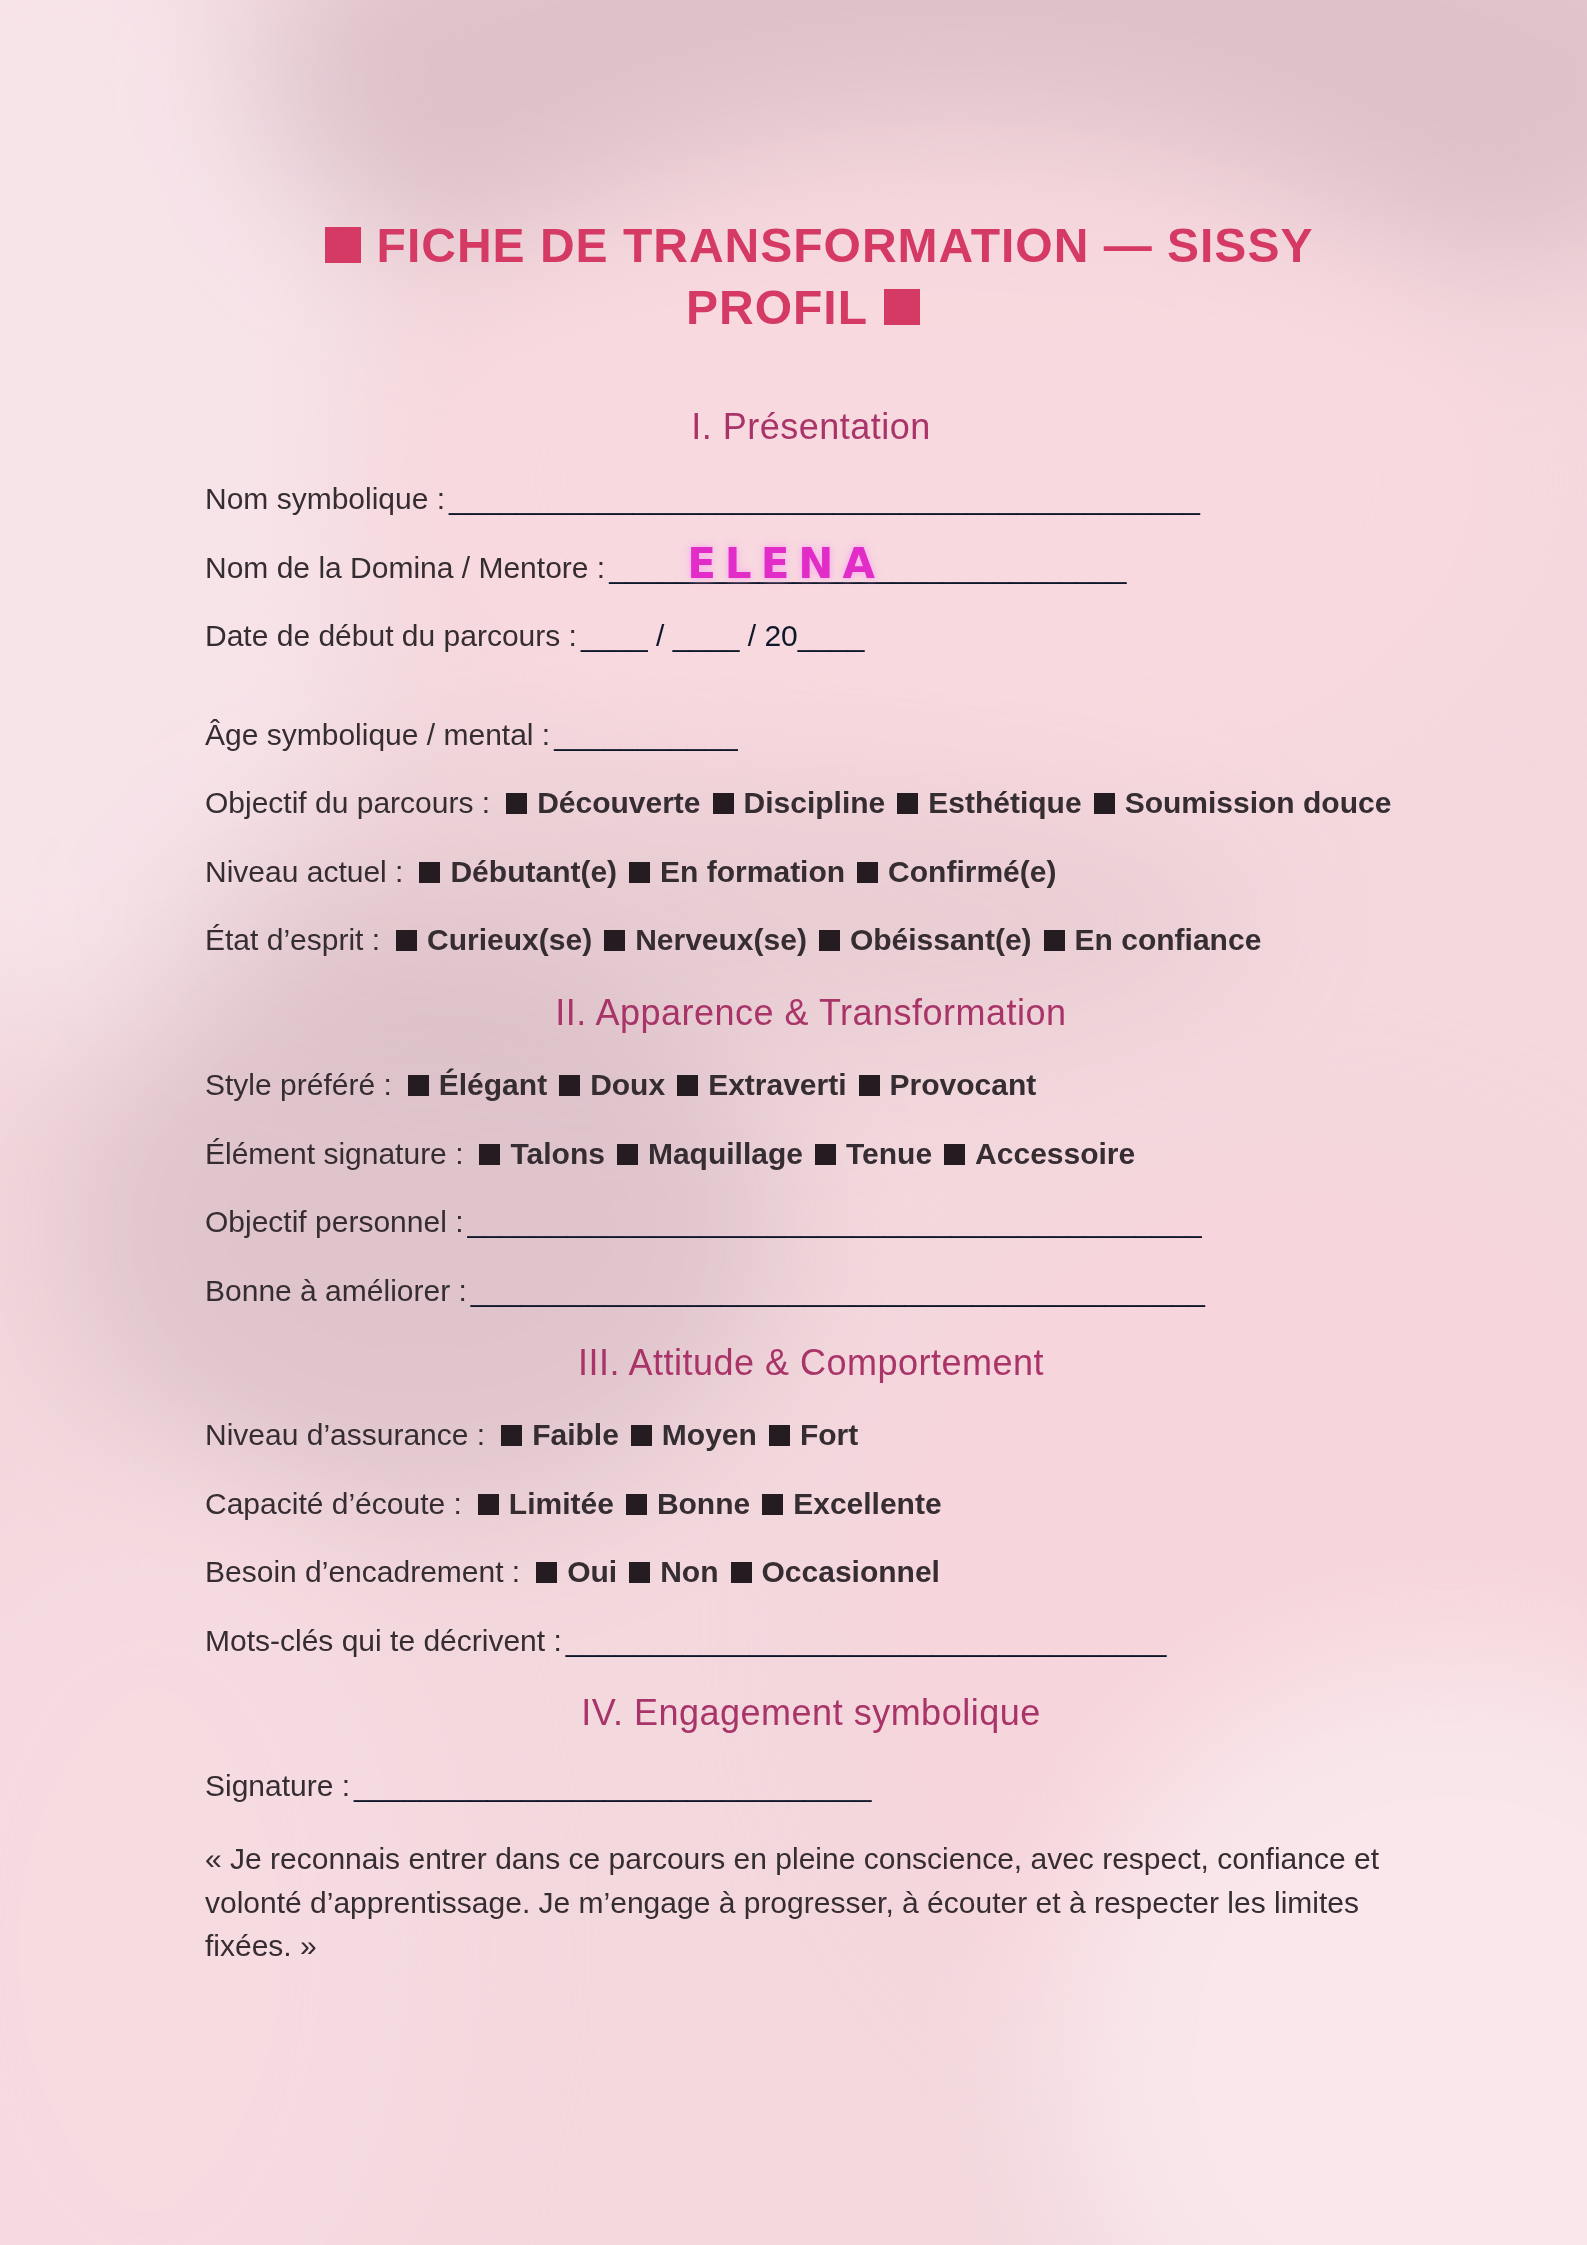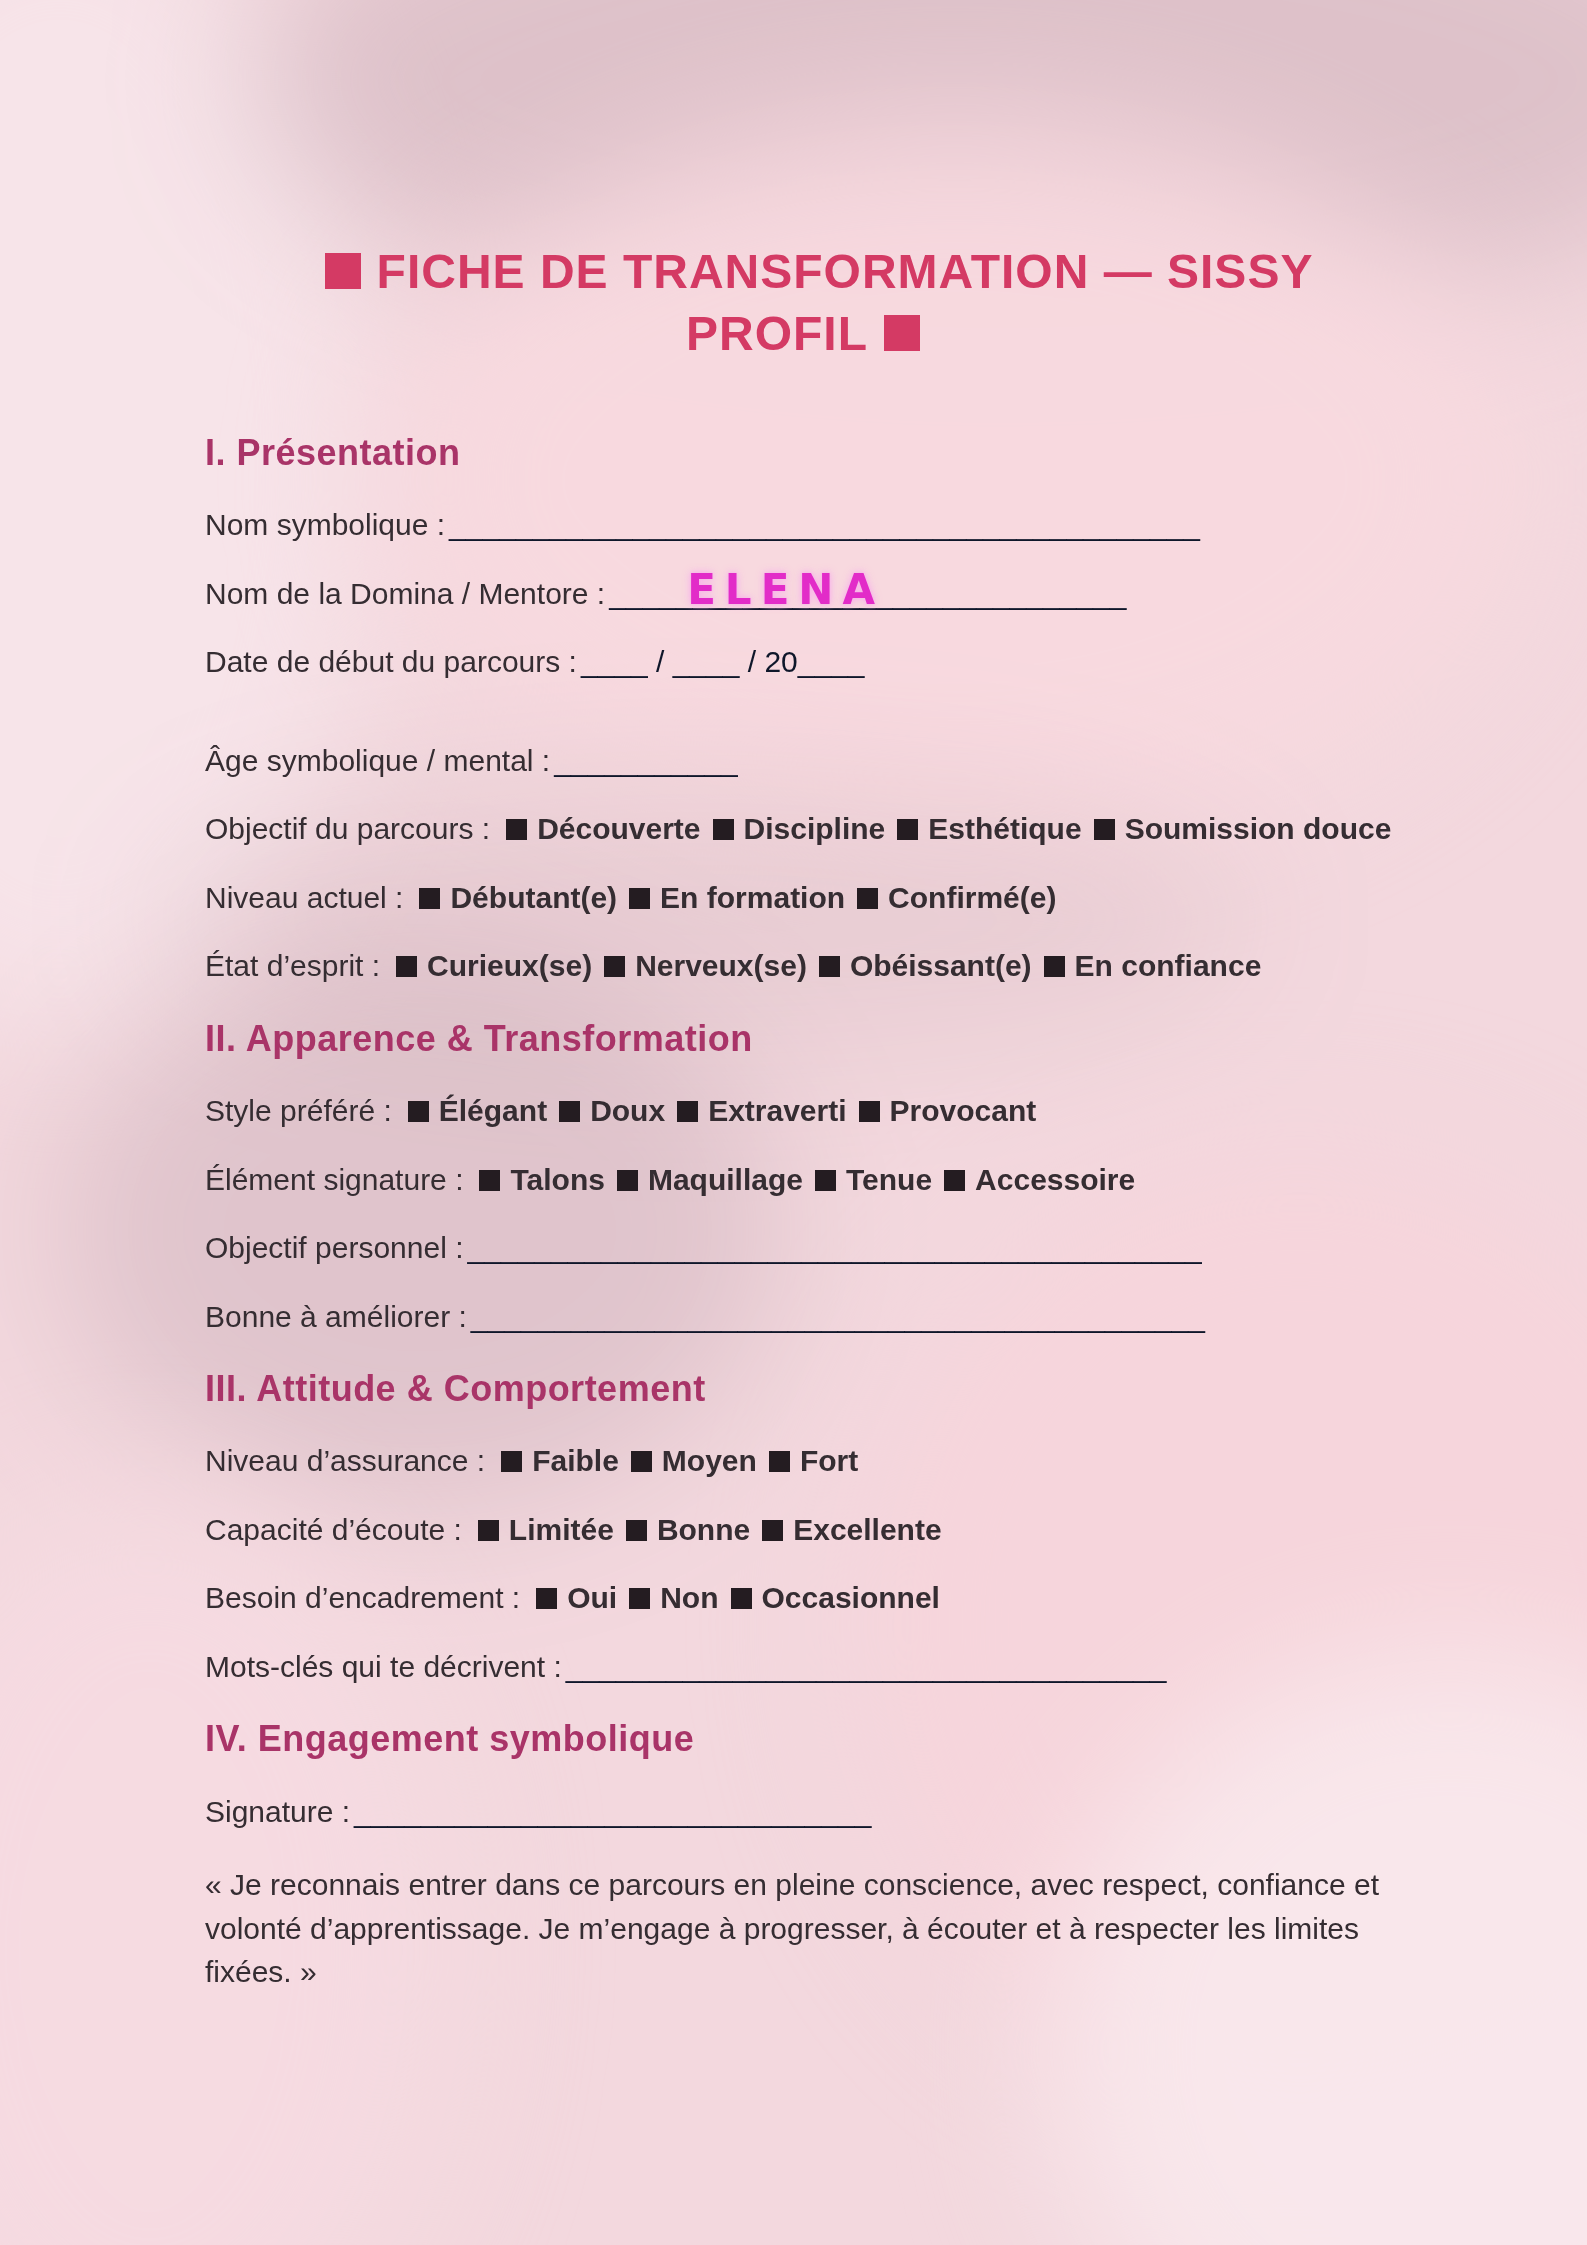--- a/index.html
+++ b/index.html
@@ -19,36 +19,36 @@
   .b2{left:380px;top:120px;width:1150px;height:720px;background:rgba(251,219,224,.95);}
   .b3{left:-260px;top:-120px;width:640px;height:1150px;background:rgba(250,242,246,.85);}
   .b4{left:60px;top:950px;width:720px;height:560px;background:rgba(118,88,108,.28);}
   .b5{left:850px;top:1150px;width:900px;height:950px;background:rgba(248,211,217,.9);}
   .b6{left:1050px;top:1650px;width:800px;height:800px;background:rgba(253,246,248,.95);}
   .b7{left:150px;top:780px;width:1100px;height:280px;background:rgba(128,98,114,.16);}
   .b8{left:-150px;top:1500px;width:600px;height:900px;background:rgba(247,222,228,.9);}
   .wash{position:absolute;inset:0;background:rgba(243,216,222,.45);}
 
   
-  .content{position:absolute;inset:0;padding:215px 170px 0 205px;box-sizing:border-box;margin-top:26px;}
+  .content{position:absolute;inset:0;padding:215px 170px 0 205px;box-sizing:border-box;}
   h1{
     margin:0 0 64px 0;
     text-align:center;
     font-size:48px;line-height:1.3;letter-spacing:1px;
     font-weight:bold;color:var(--title-color,#d43a64);
   }
   .sq{
     display:inline-block;width:36px;height:36px;
     background:var(--title-color,#d43a64);
     margin:0 16px;transform:translateY(1px);
   }
   h2{
-    font-size:36px;font-weight:bold;letter-spacing:.5px;
+    font-size:36px;font-weight:normal;letter-spacing:.5px;
     color:var(--heading-color,#a93468);
-    margin:24px 0 35px 0;line-height:1.15;
+    margin:24px 0 35px 0;line-height:1.15;text-align:center;
   }
   .form-section:first-child h2{margin-top:66px;}
   .row{font-size:30px;line-height:1.15;margin:0 0 34px 0;white-space:nowrap;}
   .row.spaced{padding-top:30px;}
   .row .label{margin-right:4px;}
   .option{margin-left:12px;white-space:nowrap;font-weight:bold;}
   .csq{
     display:inline-block;width:21px;height:21px;
     background:var(--checkbox-color,#241c21);
     margin-right:10px;transform:translateY(1px);

